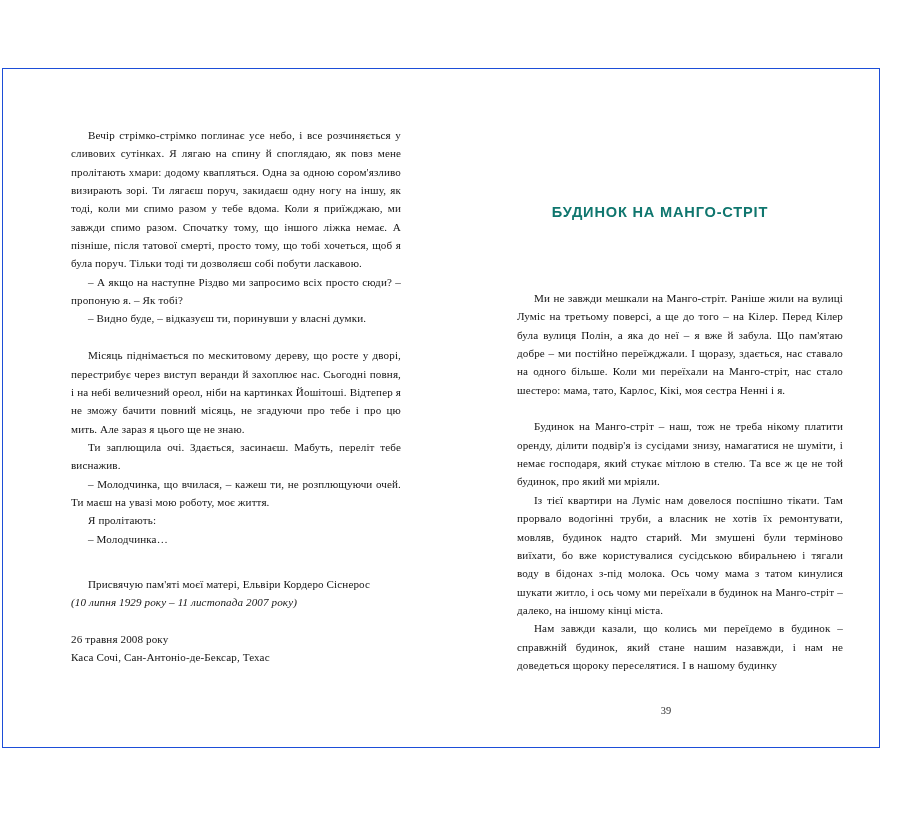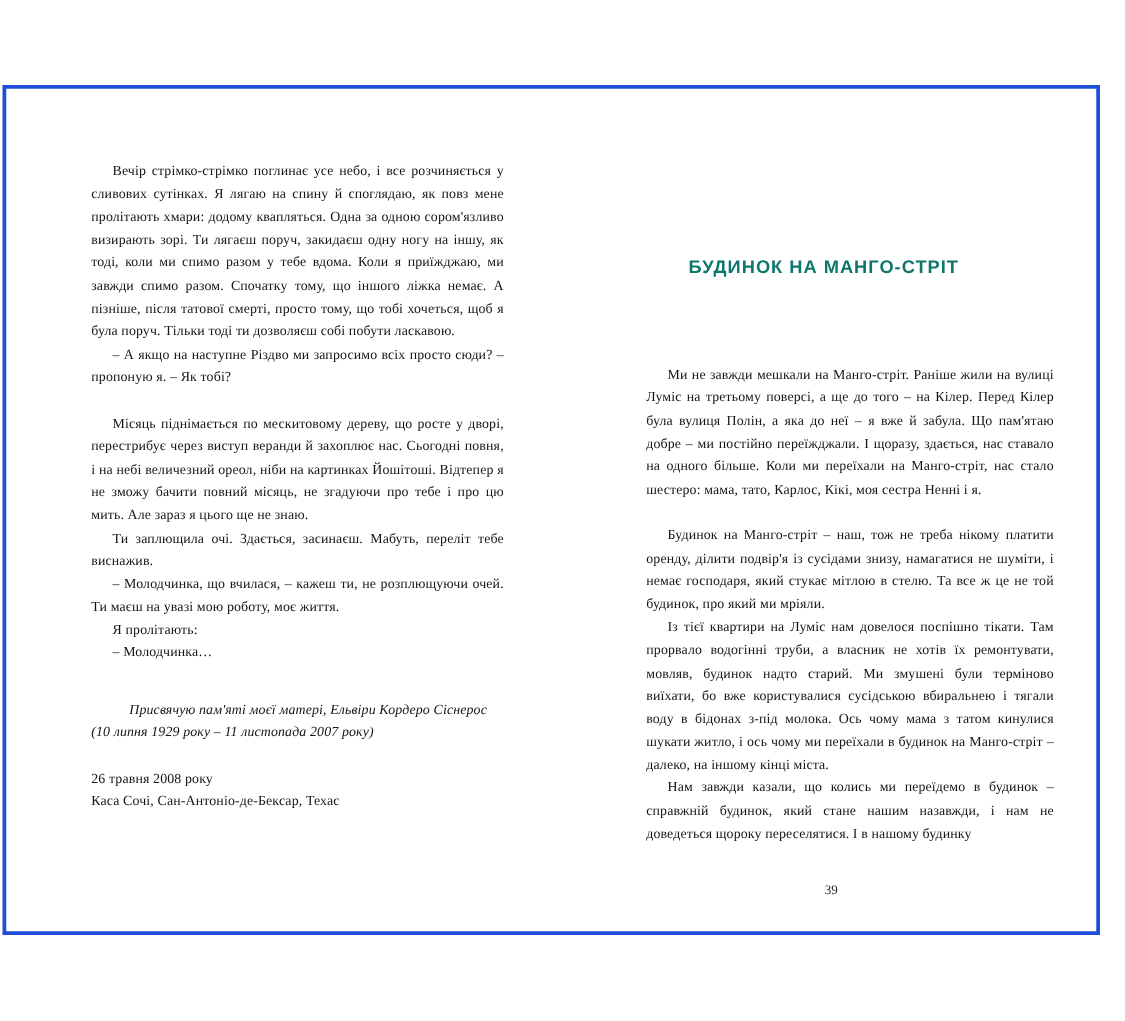--- a/index.html
+++ b/index.html
@@ -14,21 +14,21 @@
     overflow: hidden;
   }
 
   #book-spread {
     position: absolute;
     left: 2px;
     top: 68px;
     width: 878px;
     height: 680px;
     background: #ffffff;
-    border: 3px solid #1d4ed8;
+    border: 1px solid #1d4ed8;
     box-sizing: border-box;
     display: flex;
     flex-direction: row;
   }
 
   .page {
     position: relative;
     box-sizing: border-box;
     height: 100%;
   }
@@ -72,23 +72,22 @@
 
   p.gap-before {
     margin-top: 18.4px;
   }
 
   p.gap-before-lg {
     margin-top: 27px;
   }
 
   .dedication {
-    font-style: italic;
     text-indent: 17px;
-    text-align: center;
+    text-align: left;
   }
 
   .dedication-line2 {
     font-style: italic;
     text-indent: 0;
     text-align: left;
   }
 
   .colophon {
     text-indent: 0;
@@ -120,20 +119,21 @@
 </style>
 </head>
 <body>
 
 <div id="book-spread">
 
   <div class="page page-left">
     <div class="textblock left-col">
       <p>Вечір стрімко-стрімко поглинає усе небо, і все розчиняється у сливових сутінках. Я лягаю на спину й споглядаю, як повз мене пролітають хмари: додому квапляться. Одна за одною сором'язливо визирають зорі. Ти лягаєш поруч, закидаєш одну ногу на іншу, як тоді, коли ми спимо разом у тебе вдома. Коли я приїжджаю, ми завжди спимо разом. Спочатку тому, що іншого ліжка немає. А пізніше, після татової смерті, просто тому, що тобі хочеться, щоб я була поруч. Тільки тоді ти дозволяєш собі побути ласкавою.</p>
       <p>– А якщо на наступне Різдво ми запросимо всіх просто сюди? – пропоную я. – Як тобі?</p>
+      <p>– Видно буде, – відказуєш ти, поринувши у власні думки.</p>
       <p class="gap-before">Місяць піднімається по мескитовому дереву, що росте у дворі, перестрибує через виступ веранди й захоплює нас. Сьогодні повня, і на небі величезний ореол, ніби на картинках Йошітоші. Відтепер я не зможу бачити повний місяць, не згадуючи про тебе і про цю мить. Але зараз я цього ще не знаю.</p>
       <p>Ти заплющила очі. Здається, засинаєш. Мабуть, переліт тебе виснажив.</p>
       <p>– Молодчинка, що вчилася, – кажеш ти, не розплющуючи очей. Ти маєш на увазі мою роботу, моє життя.</p>
       <p>Я пролітають:</p>
       <p>– Молодчинка…</p>
 
       <p class="dedication gap-before-lg">Присвячую пам'яті моєї матері, Ельвіри Кордеро Сіснерос</p>
       <p class="dedication-line2">(10 липня 1929 року  – 11 листопада 2007 року)</p>
 
       <p class="colophon gap-before">26 травня 2008 року</p>

